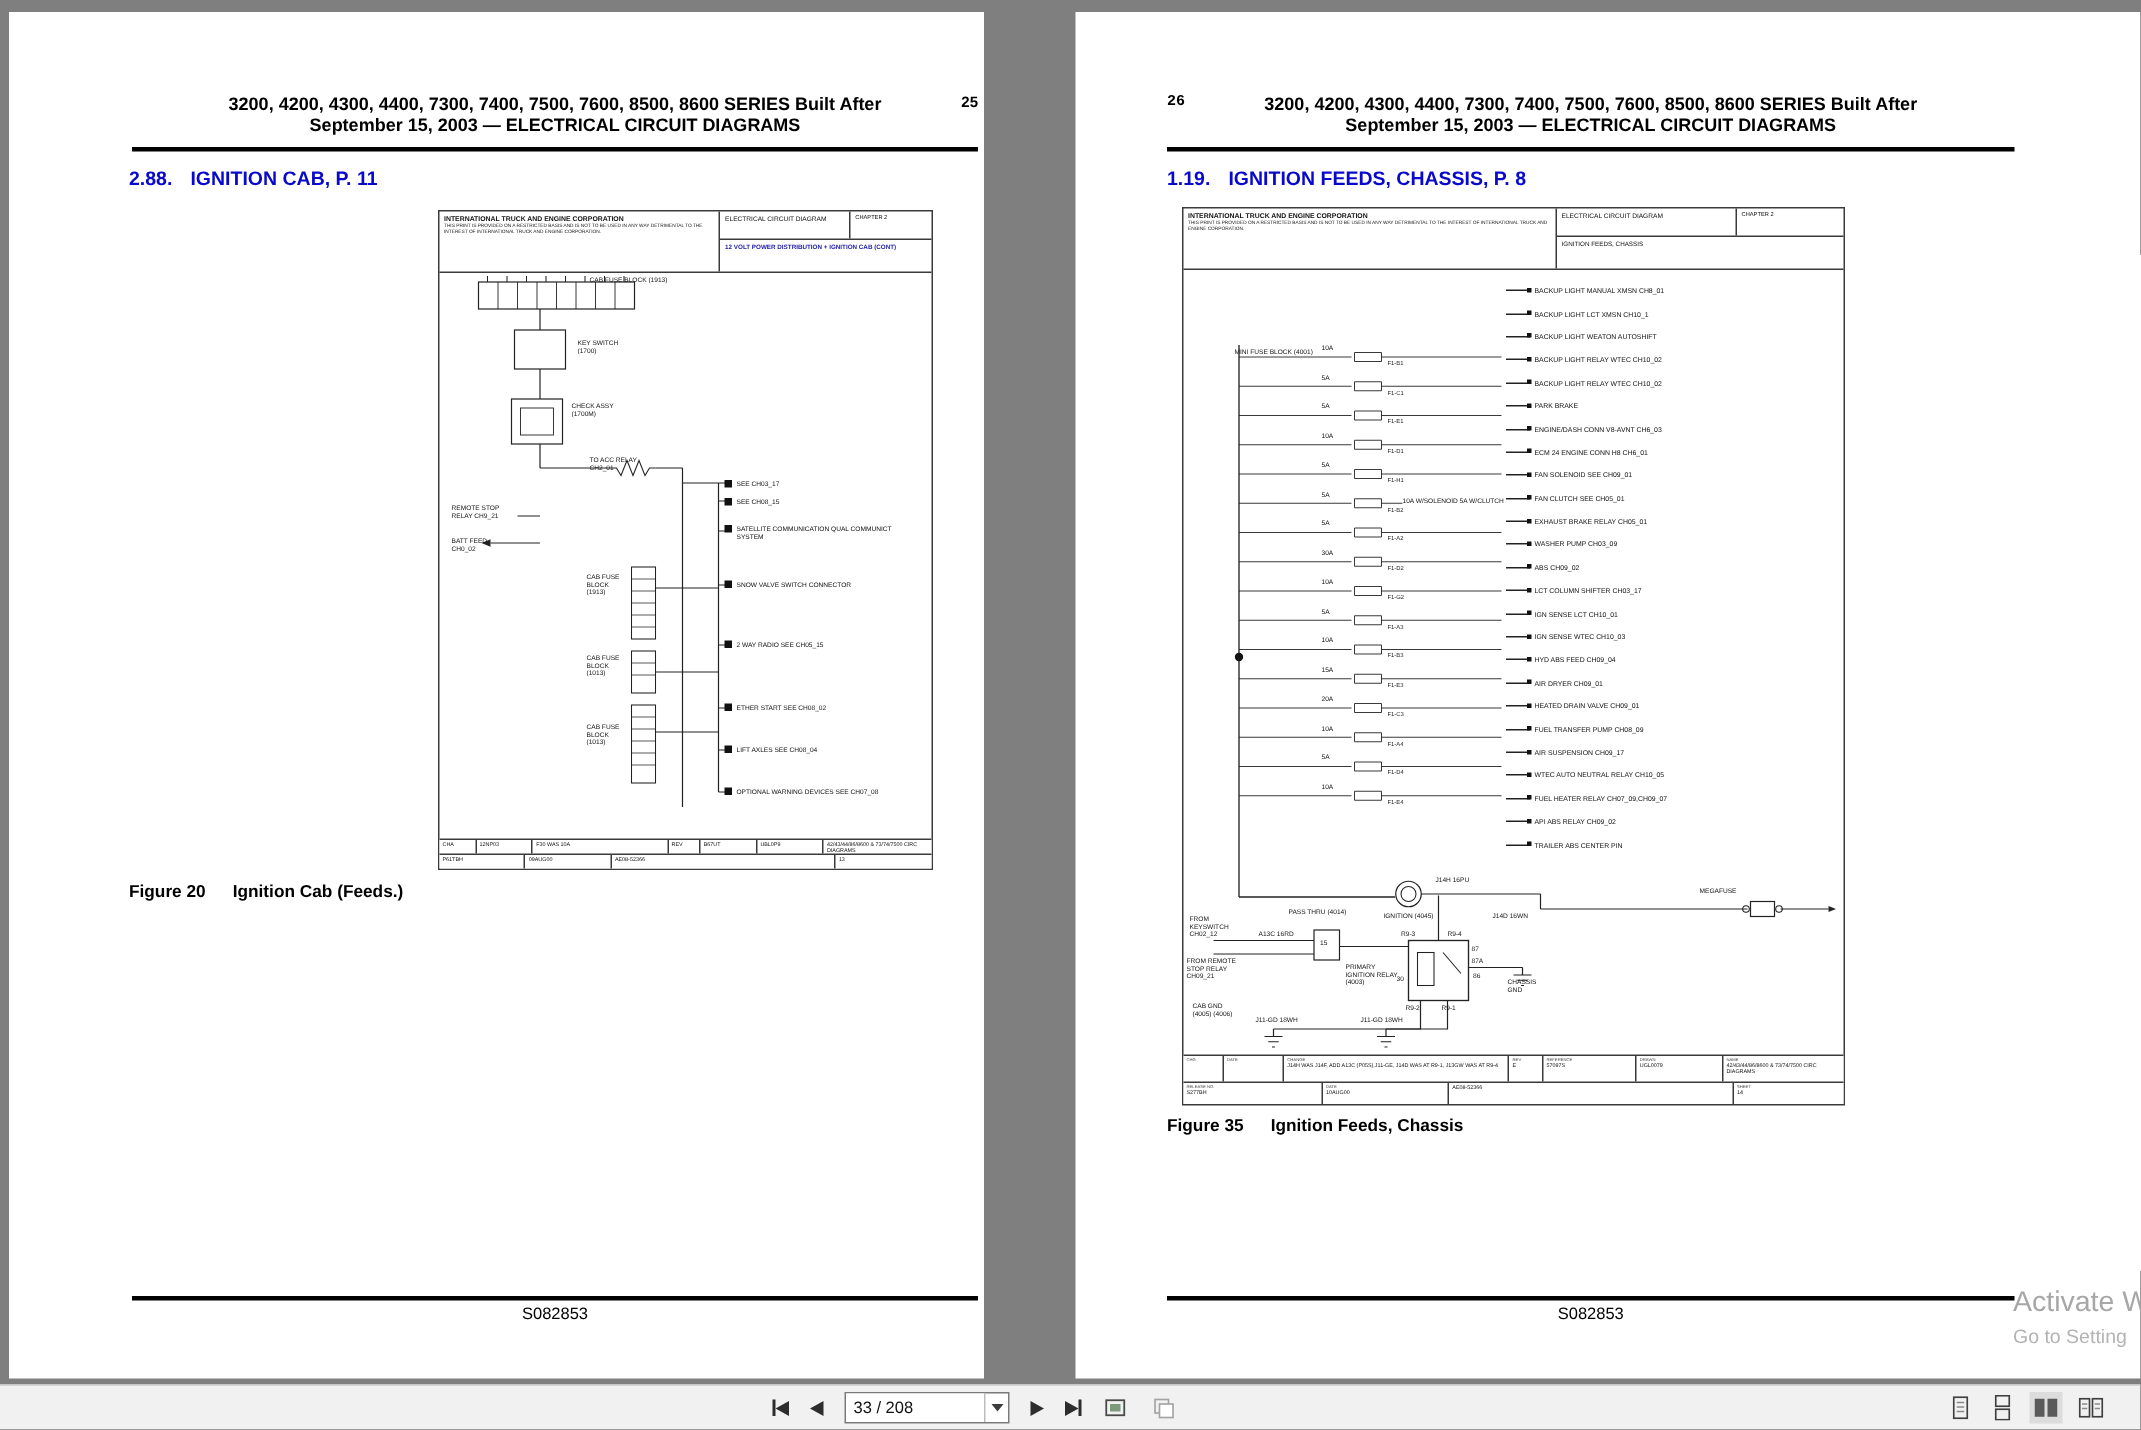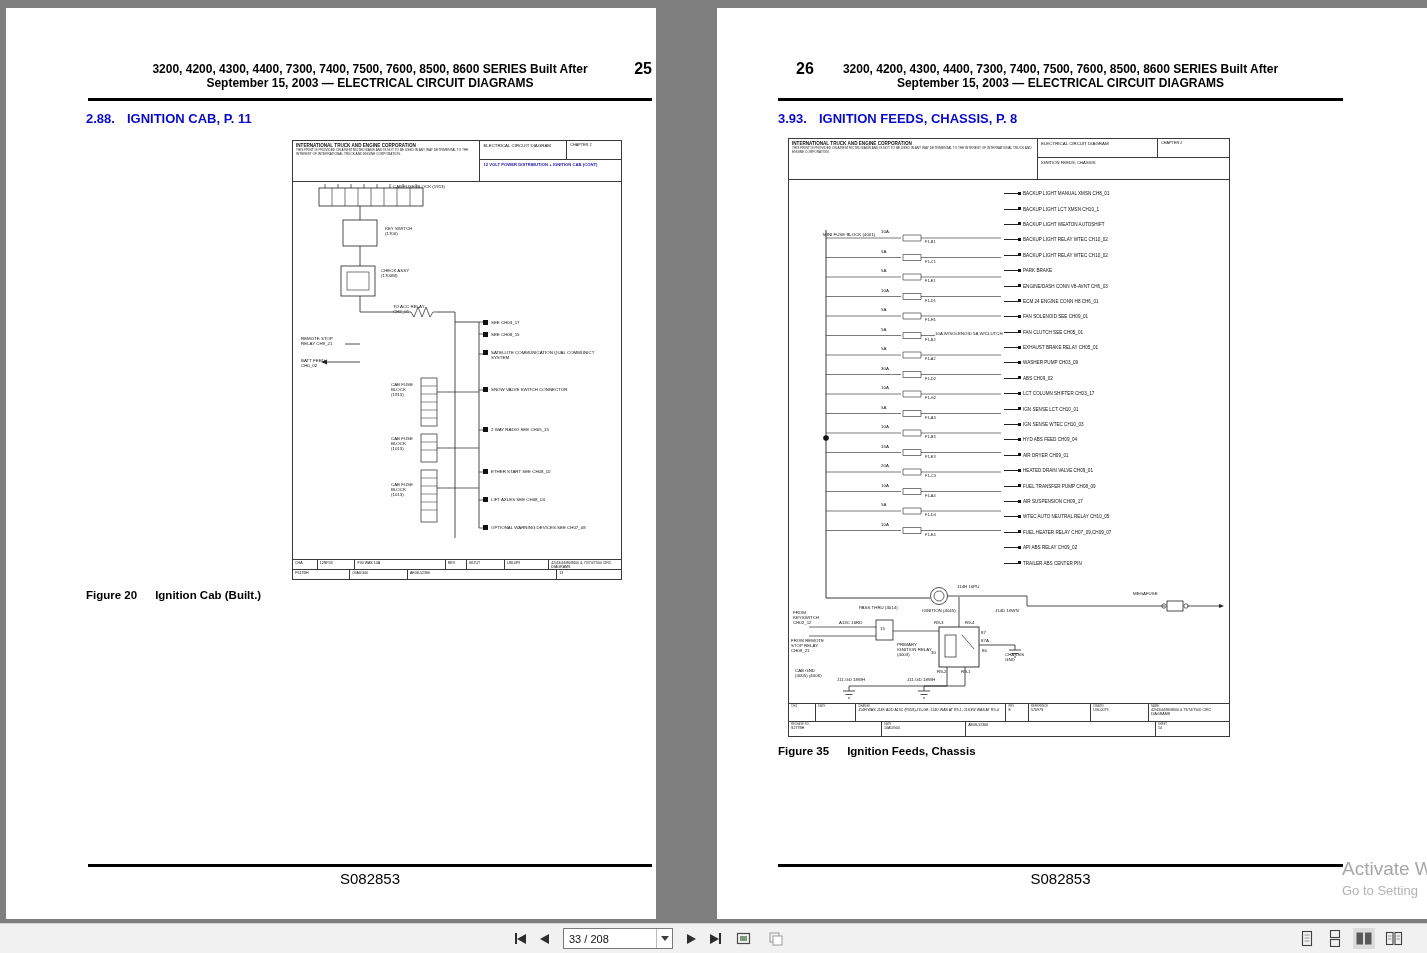--- a/index.html
+++ b/index.html
@@ -6,37 +6,37 @@
   body{width:1427px;height:953px;background:#7f7f7f;overflow:hidden;position:relative;
        font-family:"Liberation Sans", sans-serif;color:#111;}
   .page{position:absolute;top:8px;height:911px;background:#ffffff;}
   #page-left{left:6px;width:650px;}
   #page-right{left:717px;width:710px;}
 
   
   .page-head{position:absolute;top:54px;text-align:center;font-weight:bold;font-size:12px;line-height:14px;color:#000;}
   #page-left .page-head{left:82px;width:564px;}
   #page-right .page-head{left:61px;width:565px;}
-  .pgnum{position:absolute;top:0;font-weight:bold;font-size:16px;text-align:center;}
+  .pgnum{position:absolute;top:0;font-weight:bold;font-size:10px;text-align:center;}
   .pgnum.right{right:0;}
-  .pgnum.left{left:18px;}
+  .pgnum.left{left:0;font-family:Liberation Mono, monospace;}
   .rule{position:absolute;height:3px;background:#000;}
   #page-left .rule.top{left:82px;top:90px;width:564px;}
   #page-right .rule.top{left:61px;top:90px;width:565px;}
   #page-left .rule.bottom{left:82px;top:856px;width:564px;}
   #page-right .rule.bottom{left:61px;top:856px;width:565px;}
   .sec-head{position:absolute;top:103px;font-weight:bold;font-size:13px;color:#0909cb;}
   #page-left .sec-head{left:80px;}
   #page-right .sec-head{left:61px;}
   .sec-head .sec-title{margin-left:12px;}
   .fig-cap{position:absolute;font-weight:bold;font-size:11.5px;color:#000;}
   #page-left .fig-cap{left:80px;top:581px;}
   #page-right .fig-cap{left:61px;top:737px;}
   .fig-cap .fig-title{margin-left:18px;}
-  .foot-code{position:absolute;top:862px;text-align:center;font-size:15px;color:#000;}
+  .foot-code{position:absolute;top:862px;text-align:center;font-size:11px;color:#000;}
   #page-left .foot-code{left:82px;width:564px;}
   #page-right .foot-code{left:61px;width:565px;}
 
   
   .dg{position:absolute;border:1px solid #3a3a3a;background:#fff;}
   #dg-left{left:286px;top:132px;width:328px;height:438px;}
   #dg-right{left:71px;top:130px;width:440px;height:597px;}
   .dg-head{display:flex;border-bottom:1px solid #3a3a3a;height:40px;}
   .dg-head .co-cell{width:55%;border-right:1px solid #3a3a3a;padding:2px 3px;}
   .dg-head .co-name{font-size:4.6px;line-height:5.4px;font-weight:bold;}
@@ -224,35 +224,35 @@
             <div class="tb-v">AE08-52366</div>
           </div>
         <div class="tb-cell" style="flex:1;">
             <div class="tb-v">13</div>
           </div>
       </div>
     </div>
   </div>
 
   <div class="fig-cap">
-    <span>Figure 20</span><span class="fig-title">Ignition Cab (Built.)</span>
+    <span>Figure 20</span><span class="fig-title">Ignition Cab (Feeds.)</span>
   </div>
   <div class="rule bottom"></div>
   <div class="foot-code">S082853</div>
 </div>
 
 <div class="page" id="page-right">
   <div class="page-head">
     <div>3200, 4200, 4300, 4400, 7300, 7400, 7500, 7600, 8500, 8600 SERIES Built After</div>
     <div>September 15, 2003 — ELECTRICAL CIRCUIT DIAGRAMS</div>
     <span class="pgnum left">26</span>
   </div>
   <div class="rule top"></div>
   <div class="sec-head">
-    <span>3.93.</span><span class="sec-title">IGNITION FEEDS, CHASSIS, P. 8</span>
+    <span>1.19.</span><span class="sec-title">IGNITION FEEDS, CHASSIS, P. 8</span>
   </div>
 
   <div class="dg" id="dg-right">
     <div class="dg-head">
       <div class="co-cell">
         <div class="co-name">INTERNATIONAL TRUCK AND ENGINE CORPORATION</div>
         <div class="co-restrict">THIS PRINT IS PROVIDED ON A RESTRICTED BASIS AND IS NOT TO BE USED IN ANY WAY DETRIMENTAL TO THE INTEREST OF INTERNATIONAL TRUCK AND ENGINE CORPORATION.</div>
       </div>
       <div class="r-cell">
         <div class="r-top">

